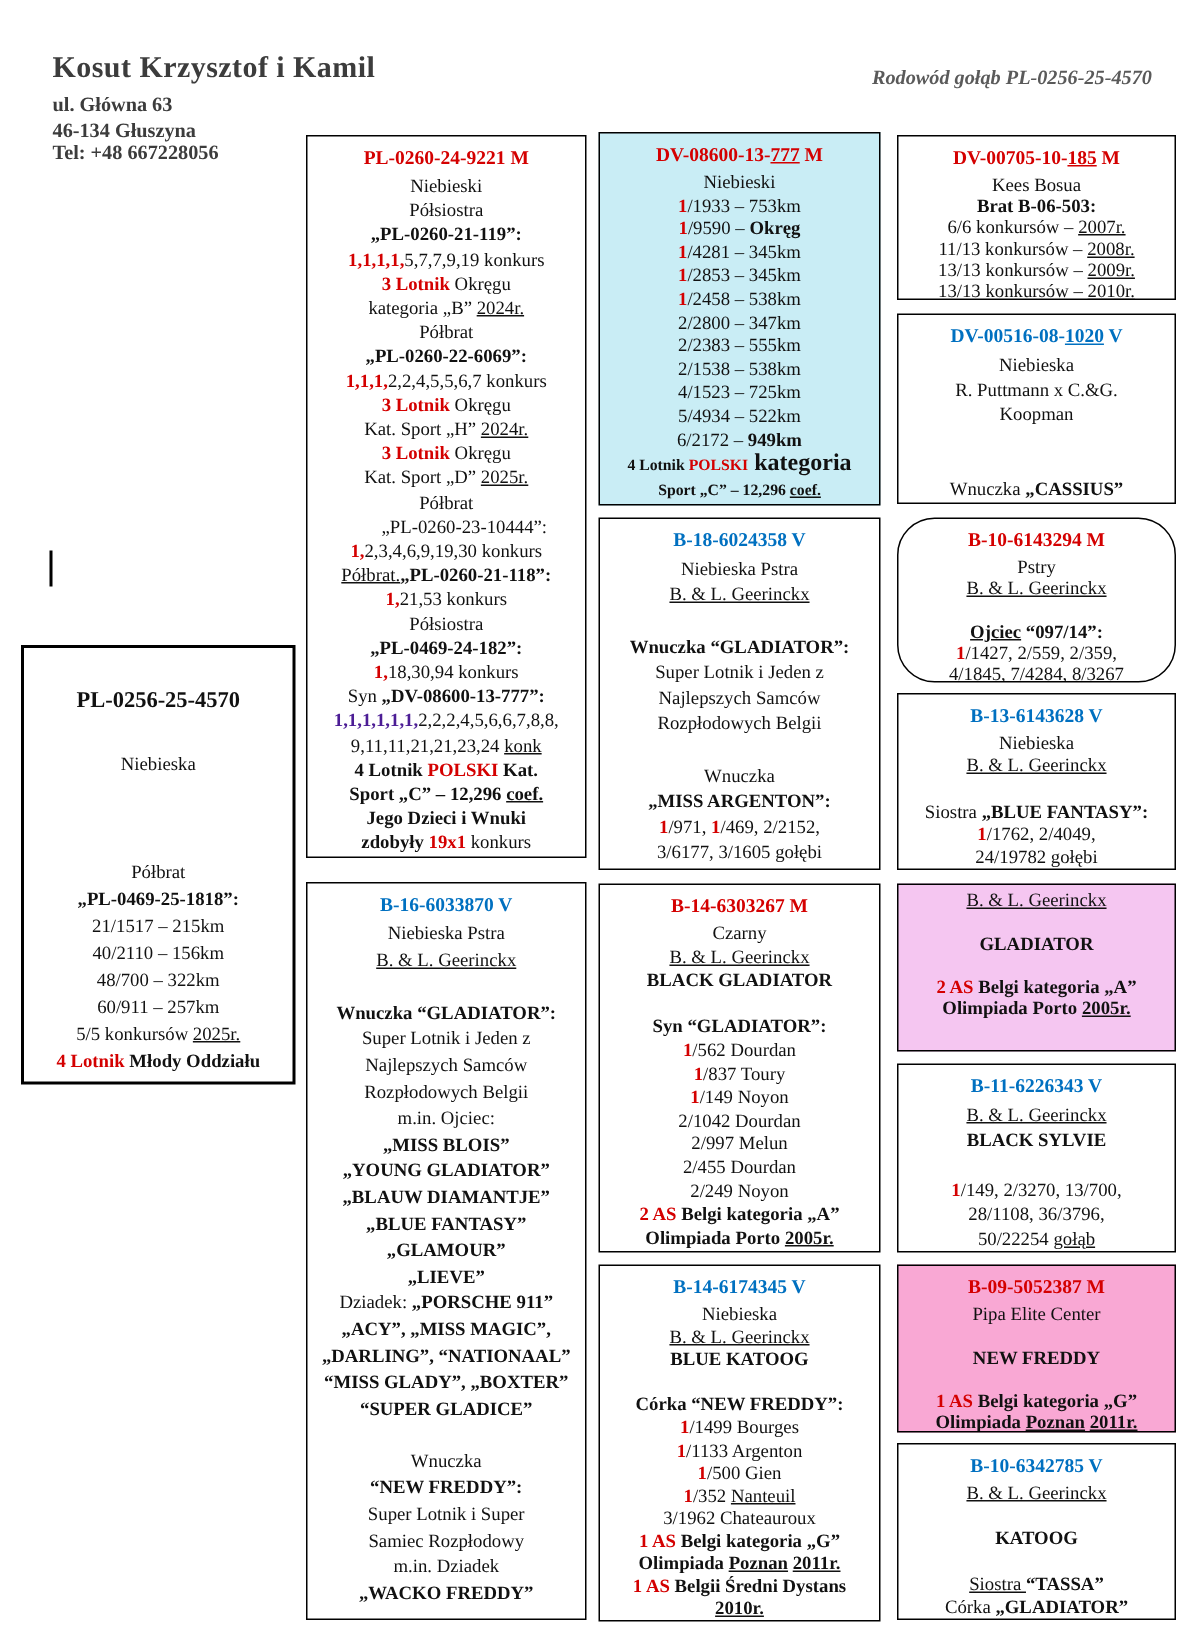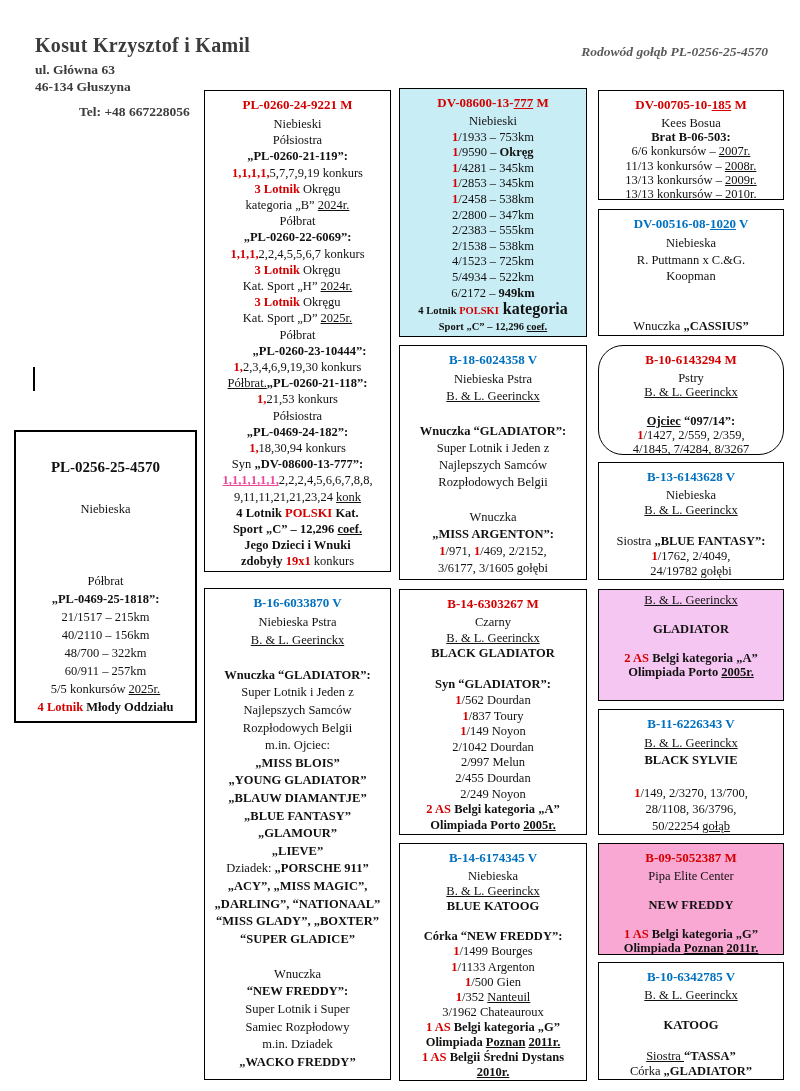--- a/index.html
+++ b/index.html
@@ -8,21 +8,21 @@
     width:800px; height:1091px; position:relative; overflow:hidden;
     font-family:"Liberation Serif", serif; color:#111;
   }
   .page { position:absolute; inset:0; }
 
   
   .owner-name { position:absolute; left:35px; top:34px; font-size:20px; font-weight:bold; color:#3c3c3c; letter-spacing:.3px; }
   .owner-line { position:absolute; left:35px; font-size:13.5px; font-weight:bold; color:#3c3c3c; }
   .owner-line.l1 { top:62px; }
   .owner-line.l2 { top:79px; }
-  .owner-line.l3 { top:104px;margin-left:44px; }
+  .owner-line.l3 { top:94px; }
   .doc-title { position:absolute; right:32px; top:44px; font-size:13.5px; font-weight:bold; font-style:italic; color:#5a5a5a; }
 
   .stray { position:absolute; left:33px; top:367px; width:2px; height:24px; background:#000; }
 
   
   .box {
     position:absolute; border:1px solid #000; background:#fff;
     text-align:center; padding-top:3px; overflow:hidden;
   }
   .box-title { font-size:13px; font-weight:bold; line-height:21px; margin-bottom:1px; white-space:nowrap; }
@@ -90,29 +90,29 @@
         <div class="ln"><span style="font-weight: bold; color: rgb(212, 0, 0);">3 Lotnik </span><span>Okręgu</span></div>
         <div class="ln"><span>kategoria „B” </span><span style="text-decoration: underline;">2024r.</span></div>
         <div class="ln"><span>Półbrat</span></div>
         <div class="ln"><span style="font-weight: bold;">„PL-0260-22-6069”:</span></div>
         <div class="ln"><span style="font-weight: bold; color: rgb(212, 0, 0);">1,1,1,</span><span>2,2,4,5,5,6,7 konkurs</span></div>
         <div class="ln"><span style="font-weight: bold; color: rgb(212, 0, 0);">3 Lotnik </span><span>Okręgu</span></div>
         <div class="ln"><span>Kat. Sport „H” </span><span style="text-decoration: underline;">2024r.</span></div>
         <div class="ln"><span style="font-weight: bold; color: rgb(212, 0, 0);">3 Lotnik </span><span>Okręgu</span></div>
         <div class="ln"><span>Kat. Sport „D” </span><span style="text-decoration: underline;">2025r.</span></div>
         <div class="ln"><span>Półbrat</span></div>
-        <div class="ln"><span style="font-weight: bold; margin-left: 24px;">„PL-0260-23-10444”:</span></div>
+        <div class="ln"><span style="font-weight: normal; margin-left: 24px;">„PL-0260-23-10444”:</span></div>
         <div class="ln"><span style="font-weight: bold; color: rgb(212, 0, 0);">1,</span><span>2,3,4,6,9,19,30 konkurs</span></div>
         <div class="ln"><span style="text-decoration: underline;">Półbrat.</span><span style="font-weight: bold;">„PL-0260-21-118”:</span></div>
         <div class="ln"><span style="font-weight: bold; color: rgb(212, 0, 0);">1,</span><span>21,53 konkurs</span></div>
         <div class="ln"><span>Półsiostra</span></div>
         <div class="ln"><span style="font-weight: bold;">„PL-0469-24-182”:</span></div>
         <div class="ln"><span style="font-weight: bold; color: rgb(212, 0, 0);">1,</span><span>18,30,94 konkurs</span></div>
         <div class="ln"><span>Syn </span><span style="font-weight: bold;">„DV-08600-13-777”:</span></div>
-        <div class="ln"><span style="font-weight: bold; color: #ec4899; text-decoration: underline;">1,1,1,1,1,1,</span><span>2,2,2,4,5,6,6,7,8,8,</span></div>
+        <div class="ln"><span style="font-weight: bold; color: #4c1d95;">1,1,1,1,1,1,</span><span>2,2,2,4,5,6,6,7,8,8,</span></div>
         <div class="ln"><span>9,11,11,21,21,23,24 </span><span style="text-decoration: underline;">konk</span></div>
         <div class="ln"><span style="font-weight: bold;">4 Lotnik </span><span style="font-weight: bold; color: rgb(212, 0, 0);">POLSKI</span><span style="font-weight: bold;"> Kat.</span></div>
         <div class="ln"><span style="font-weight: bold;">Sport „C” – 12,296 </span><span style="font-weight: bold; text-decoration: underline;">coef.</span></div>
         <div class="ln"><span style="font-weight: bold;">Jego Dzieci i Wnuki</span></div>
         <div class="ln"><span style="font-weight: bold;">zdobyły </span><span style="font-weight: bold; color: rgb(212, 0, 0);">19x1</span><span> konkurs</span></div>
       </div>
   </div>
   <div class="box" id="box-b">
     <div class="box-title"><span style="font-weight: bold; color: rgb(0, 112, 192);">B-16-6033870 V</span></div>
     <div>

